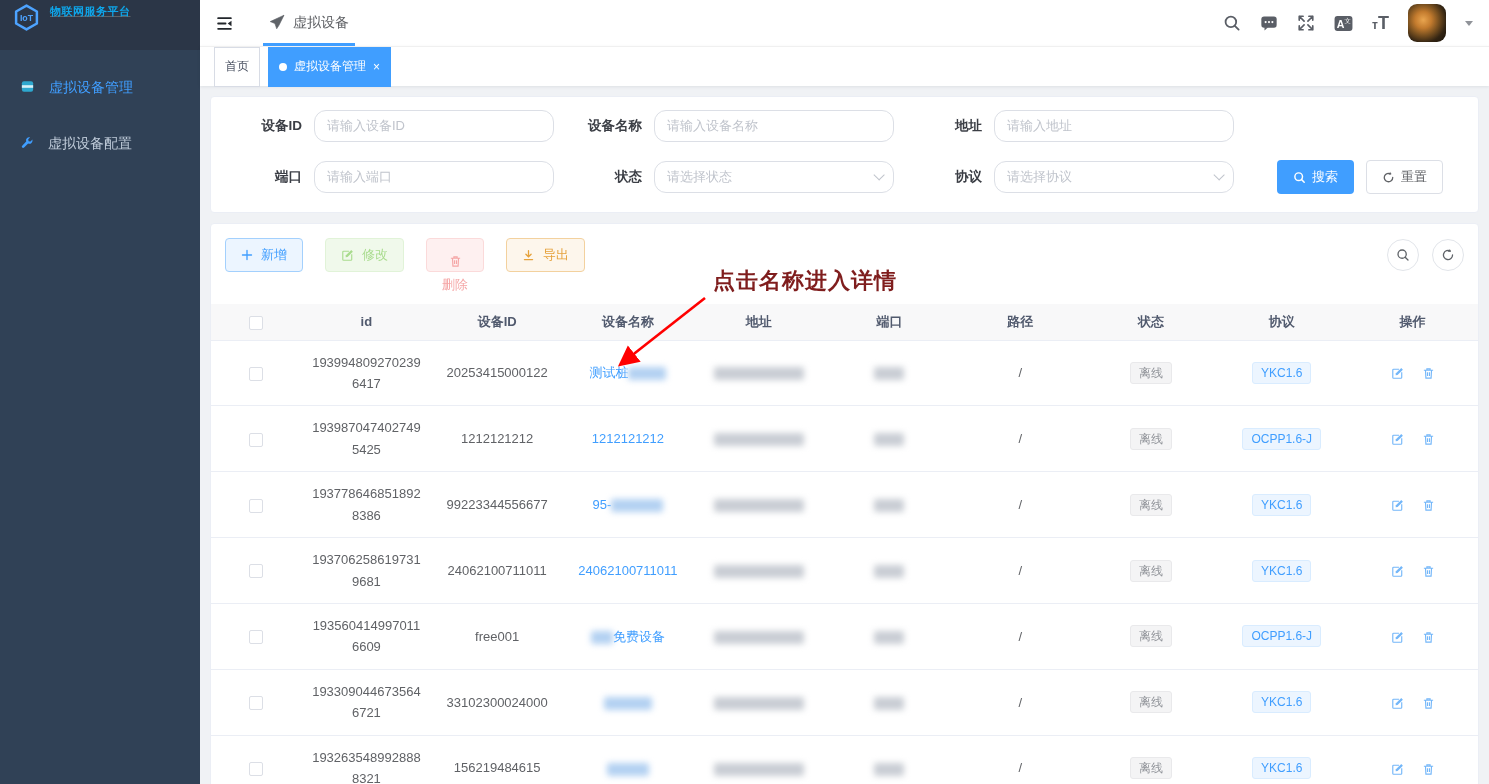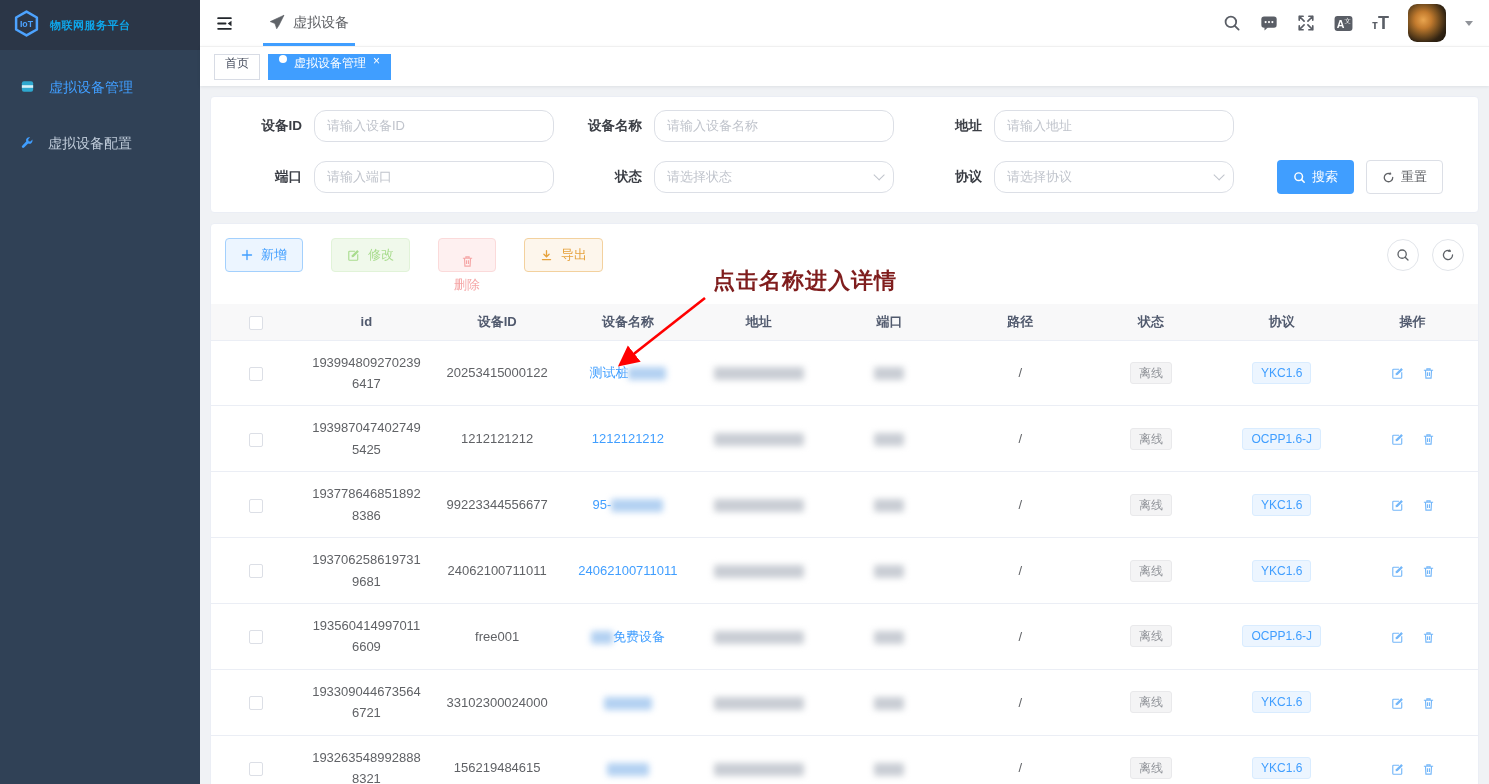--- a/index.html
+++ b/index.html
@@ -2,21 +2,21 @@
 <html><head>
 <meta charset="utf-8">
 <style>
   * { margin:0; padding:0; box-sizing:border-box; }
   html,body { width:1489px; height:784px; overflow:hidden; background:#f0f2f5;
     font-family:"Liberation Sans","DejaVu Sans",sans-serif; font-size:13px; color:#606266; }
   .page { display:flex; width:1489px; height:784px; }
 
   
   .sidebar { width:200px; flex-shrink:0; background:#304156; }
-  .logo-row { height:50px; background:#2b3647; display:flex; align-items:center; padding:4px 13px; gap:10px; }
+  .logo-row { height:50px; background:#2b3647; display:flex; padding:4px 13px; gap:10px;text-decoration:underline; }
   .logo-title { color:#0ea5e9; font-weight:700; font-size:11px; letter-spacing:.5px; }
   .menu { padding-top:10px; }
   .menu-item { height:56px; display:flex; align-items:center; gap:14px; padding:0 20px;
     color:#bfcbd9; font-size:14px; cursor:pointer; }
   .menu-item.active { color:#409eff; }
   .menu-item + .menu-item { margin-top:0; }
 
   
   .main { flex:1; display:flex; flex-direction:column; min-width:0; }
   .header { height:46px; background:#fff; display:flex; align-items:center; padding:0 16px; flex-shrink:0; }
@@ -31,21 +31,21 @@
   .avatar { width:38px; height:38px; border-radius:9px; cursor:pointer;
     background:
       radial-gradient(circle at 40% 42%, #e9a54f 0%, #c37b2e 26%, #7c5220 48%, #322413 72%, #191209 100%);
   }
   .caret-down { width:0; height:0; border-left:4.5px solid transparent; border-right:4.5px solid transparent;
     border-top:5.5px solid #909399; cursor:pointer; }
 
   
   .tagbar { height:40px; background:#fff; border-top:1px solid #f0f0f0;
     box-shadow:0 1px 3px rgba(0,21,41,.08); display:flex; align-items:center; padding:0 14px; gap:8px; flex-shrink:0; }
-  .tag { height:26px; display:inline-flex; align-items:flex-start; gap:7px; padding:0 10px;
+  .tag { height:40px; display:inline-flex; align-items:center; gap:7px; padding:0 10px;
     background:#fff; border:1px solid #d8dce5; color:#495060; font-size:12px; cursor:pointer; }
   .tag.active { background:#409eff; border-color:#409eff; color:#fff; }
   .tag .dot { width:8px; height:8px; border-radius:50%; background:#fff; }
   .tag .close { font-size:12px; line-height:1; }
 
   
   .content { flex:1; padding:10px; overflow:hidden; }
   .card { background:#fff; border:1px solid #ebeef5; border-radius:4px; }
 
   .search-card { padding:13px 16px 0; margin-bottom:10px; }
@@ -66,21 +66,21 @@
     background:#fff; }
   .btn-primary { background:#409eff; color:#fff; }
   .btn-default { border-color:#dcdfe6; color:#606266; }
   .btn-plain-primary { background:#ecf5ff; border-color:#a3d0fd; color:#409eff; }
   .btn-plain-success { background:#f0f9eb; border-color:#e1f3d8; color:#a9dc8e; cursor:not-allowed; }
   .btn-plain-danger  { background:#fef0f0; border-color:#fbdada; color:#f5a5a5; cursor:not-allowed;flex-direction:column; }
   .btn-plain-warning { background:#fdf6ec; border-color:#f3d19e; color:#e6a23c; }
 
   .table-card { position:relative; padding-top:14px; }
   .toolbar { display:flex; align-items:center; padding:0 14px; margin-bottom:32px; }
-  .toolbar .btn { margin-right:28px;gap:8px; }
+  .toolbar .btn { margin-right:22px;gap:8px; }
   .toolbar-right { margin-left:auto; display:flex; gap:13px; }
   .circle-btn { width:32px; height:32px; border-radius:50%; border:1px solid #e2e5ea;
     display:flex; align-items:center; justify-content:center; color:#5f6368; cursor:pointer; background:#fff; }
 
   .annotation { position:absolute; left:502px; top:42px; color:#7f1d1d; font-weight:700;
     font-size:22px; letter-spacing:1px; z-index:3; }
   .arrow-overlay { position:absolute; left:0; top:0; width:100%; height:100%; pointer-events:none; z-index:3; }
 
   table { width:100%; border-collapse:collapse; table-layout:fixed; }
   thead th { background:#f8f8f9; color:#515a6e; font-weight:700; font-size:13px; height:36px;

